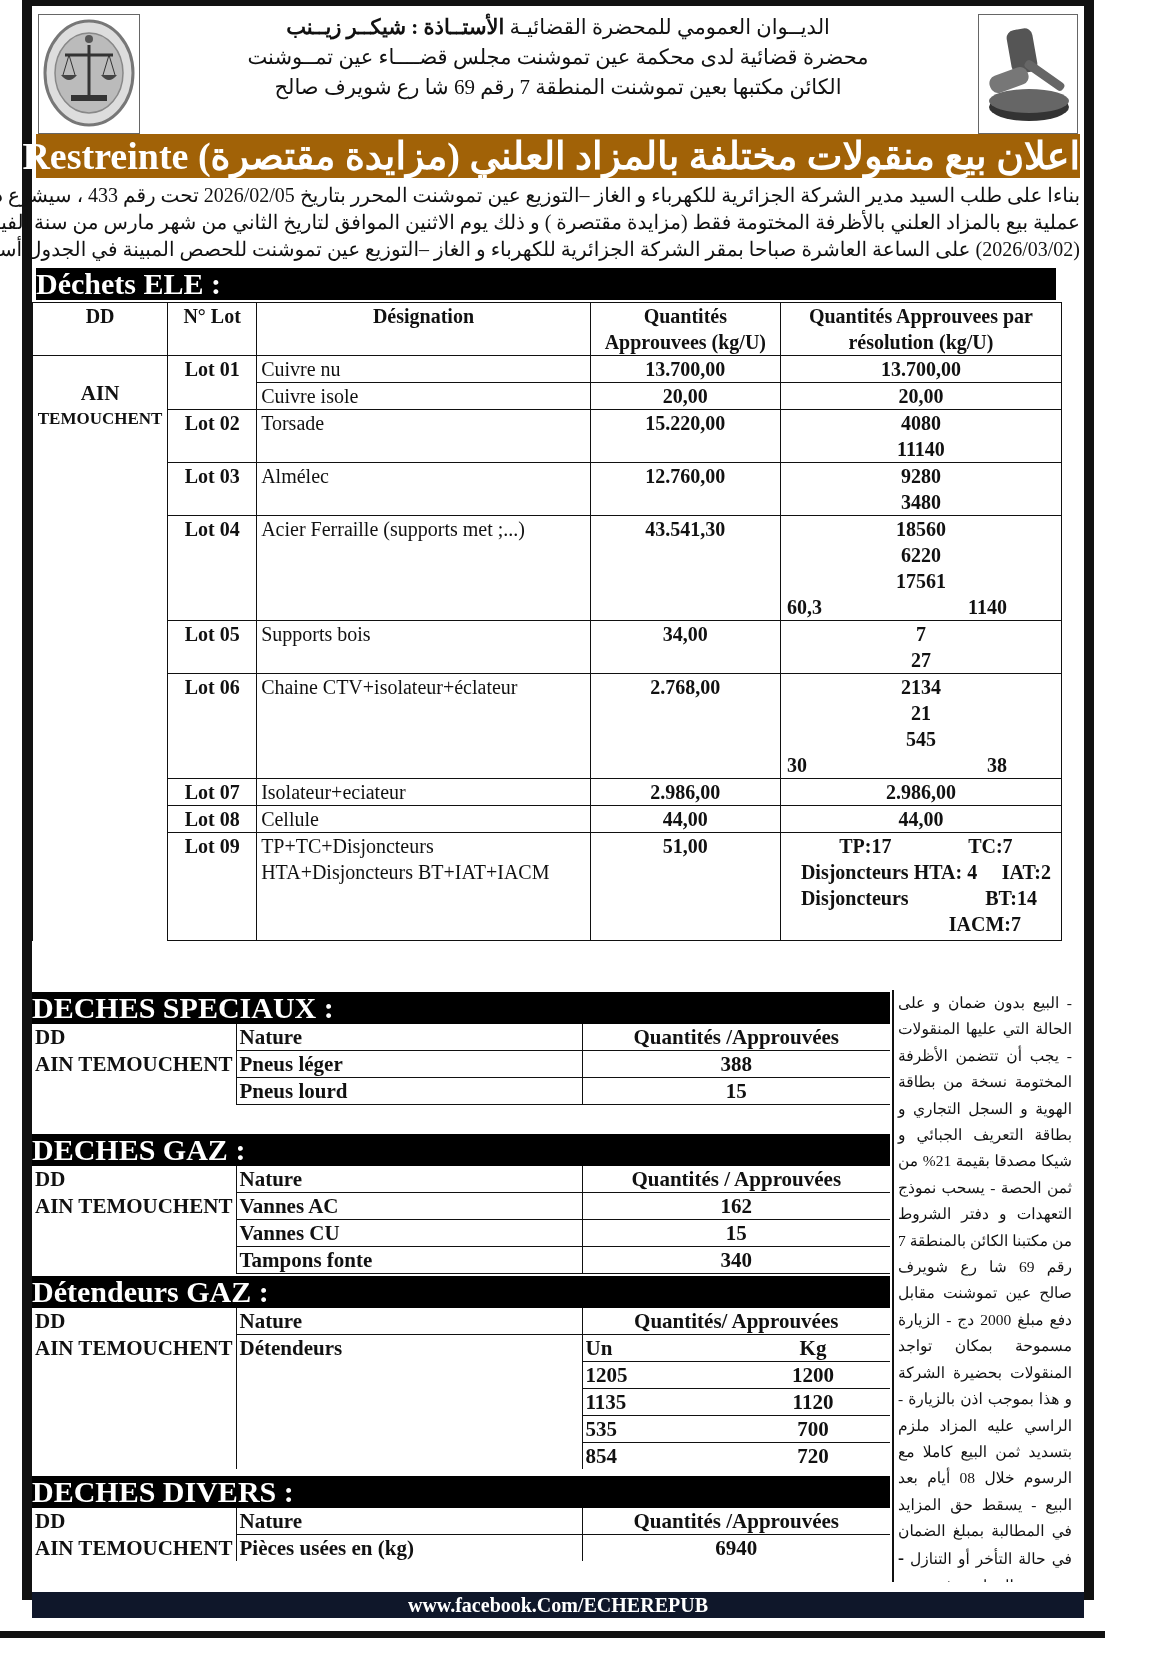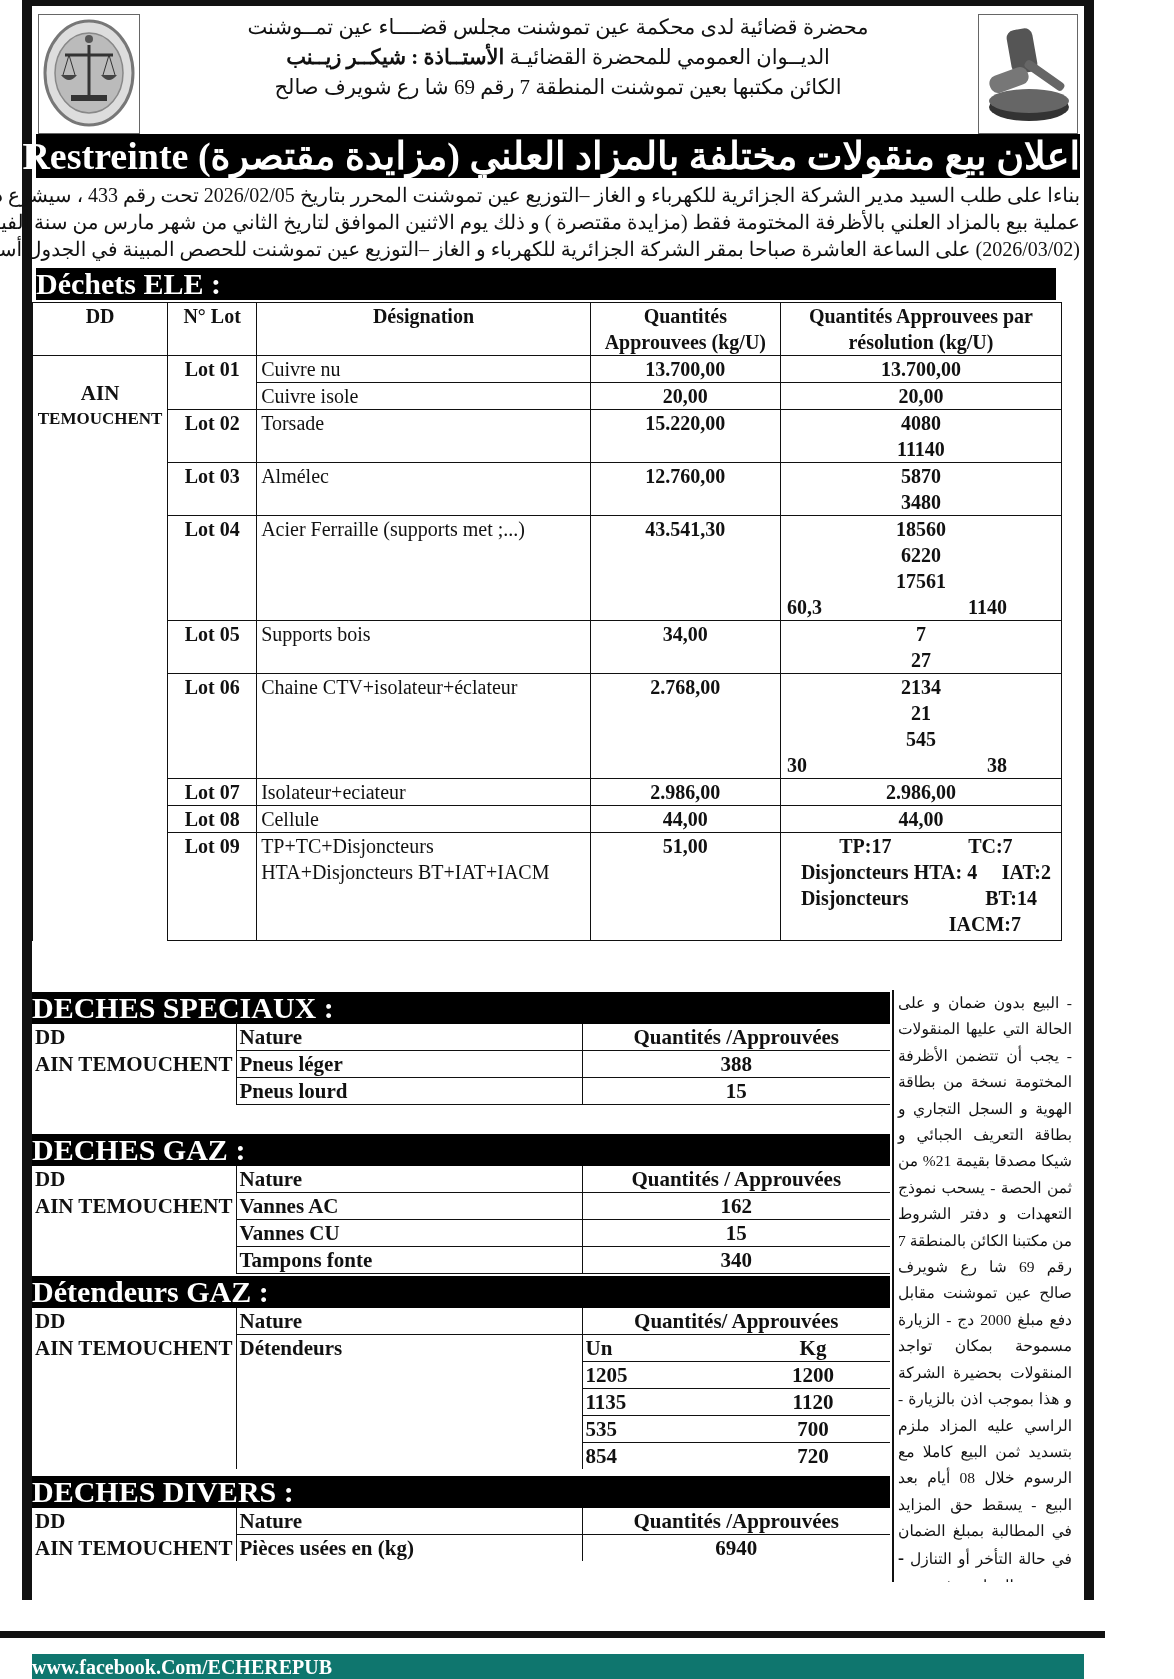--- a/index.html
+++ b/index.html
@@ -9,21 +9,21 @@
           border-left:10px solid #111; border-right:10px solid #111; border-top:6px solid #111; box-sizing:border-box; background:#fff; }
   .bottom-rule { position:absolute; left:0; top:1631px; width:1105px; height:7px; background:#111; }
 
   
   .hdr { position:absolute; left:0; top:2px; width:1052px; height:130px; }
   .logo-left { position:absolute; left:6px; top:6px; width:100px; height:118px; border:1px solid #666; background:#fff; }
   .logo-right { position:absolute; right:6px; top:6px; width:98px; height:118px; border:1px solid #666; background:#fff; }
   .hdr-text { position:absolute; left:120px; right:120px; top:4px; text-align:center; direction:rtl; }
   .hdr-line { font-size:21px; line-height:30px; white-space:nowrap; }
   .hdr-line b { font-weight:bold; }
-  .banner { position:absolute; left:4px; top:128px; width:1044px; height:44px; background:#000000; color:#fff;
+  .banner { position:absolute; left:4px; top:128px; width:1044px; height:44px; background:#a16207; color:#fff;
             font-size:38px; font-weight:bold; text-align:center; line-height:44px; white-space:nowrap; }
   .intro { position:absolute; left:4px; top:176px; width:1044px; direction:rtl; text-align:justify;
            font-size:20px; line-height:27px; }
   .intro p { margin:0; white-space:nowrap; }
 
   .sec-bar { position:absolute; background:#000; color:#fff; font-weight:bold; font-size:30px;
              line-height:32px; box-sizing:border-box; white-space:nowrap; }
 
   table { border-collapse:collapse; position:absolute; font-family:"Liberation Serif", serif; }
   .ele td, .ele th { border:1px solid #111; font-size:20px; line-height:26px; padding:0 4px; vertical-align:top; }
@@ -35,22 +35,22 @@
 
   .sub td { font-size:21px; font-weight:bold; line-height:26px; padding:0 3px; border-bottom:1px solid #111; }
   .sub td.c { text-align:center; }
   .sub td.dd { border:none; border-right:1px solid #111; }
   .sub td.bl { border-left:1px solid #111; }
 
   .notes { position:absolute; left:860px; top:984px; width:184px; height:592px; border-left:2px solid #111;
            direction:rtl; text-align:justify; font-size:15.5px; line-height:26.4px; padding:0 4px; box-sizing:border-box; overflow:hidden; }
   .notes b { font-weight:bold; font-size:18px; }
 
-  .footer-bar { position:absolute; left:0; top:1648px; width:1052px; height:26px; background:#0f766e; color:#fff;
-                text-align:left; font-size:20px; font-weight:bold; line-height:26px; }
+  .footer-bar { position:absolute; left:0; top:1586px; width:1052px; height:26px; background:#0f172a; color:#fff;
+                text-align:center; font-size:20px; font-weight:bold; line-height:26px; }
 </style>
 </head>
 <body>
 
 <div class="page">
 
   <div class="hdr">
     <div class="logo-left">
       <svg width="100" height="118" viewBox="0 0 100 118">
         <ellipse cx="50" cy="58" rx="44" ry="52" fill="#ddd" stroke="#777" stroke-width="3"></ellipse>
@@ -61,22 +61,22 @@
         <path d="M62 60 Q70 70 78 60 Z" fill="#444"></path>
         <line x1="30" y1="40" x2="24" y2="60" stroke="#333"></line>
           <line x1="30" y1="40" x2="36" y2="60" stroke="#333"></line>
         <line x1="70" y1="40" x2="64" y2="60" stroke="#333"></line>
           <line x1="70" y1="40" x2="76" y2="60" stroke="#333"></line>
         <rect x="32" y="80" width="36" height="6" fill="#333"></rect>
         <circle cx="50" cy="24" r="4" fill="#555"></circle>
       </svg>
     </div>
     <div class="hdr-text">
+      <div class="hdr-line"><span>الديــوان العمومي للمحضرة القضائيـة</span> <b>الأستــاذة : شيكــر زيــنب</b></div>
       <div class="hdr-line">محضرة قضائية لدى محكمة عين تموشنت مجلس قضــــاء عين تمــوشنت</div>
-      <div class="hdr-line"><span>الديــوان العمومي للمحضرة القضائيـة</span> <b>الأستــاذة : شيكــر زيــنب</b></div>
       <div class="hdr-line">الكائن مكتبها بعين تموشنت المنطقة 7 رقم 69 شا رع شويرف صالح</div>
     </div>
     <div class="logo-right">
       <svg width="98" height="118" viewBox="0 0 98 118">
         <ellipse cx="50" cy="92" rx="40" ry="14" fill="#333"></ellipse>
         <ellipse cx="50" cy="86" rx="40" ry="12" fill="#666"></ellipse>
         <rect x="30" y="14" width="26" height="44" rx="8" fill="#555" transform="rotate(-10 43 36)"></rect>
         <rect x="10" y="56" width="40" height="18" rx="8" fill="#777" transform="rotate(-20 30 65)"></rect>
         <rect x="44" y="52" width="46" height="9" rx="4" fill="#666" transform="rotate(35 60 56)"></rect>
       </svg>
@@ -131,21 +131,21 @@
       <td class="multi">
             <div>4080</div>
             <div>11140</div>
           </td>
     </tr>
     <tr>
       <td class="lot">Lot 03</td>
       <td>Almélec</td>
       <td class="c">12.760,00</td>
       <td class="multi">
-            <div>5870</div>
+            <div>9280</div>
             <div>3480</div>
           </td>
     </tr>
     <tr>
       <td class="lot">Lot 04</td>
       <td>Acier Ferraille (supports met ;...)</td>
       <td class="c">43.541,30</td>
       <td class="multi">
         <div>18560</div>
             <div>6220</div>

